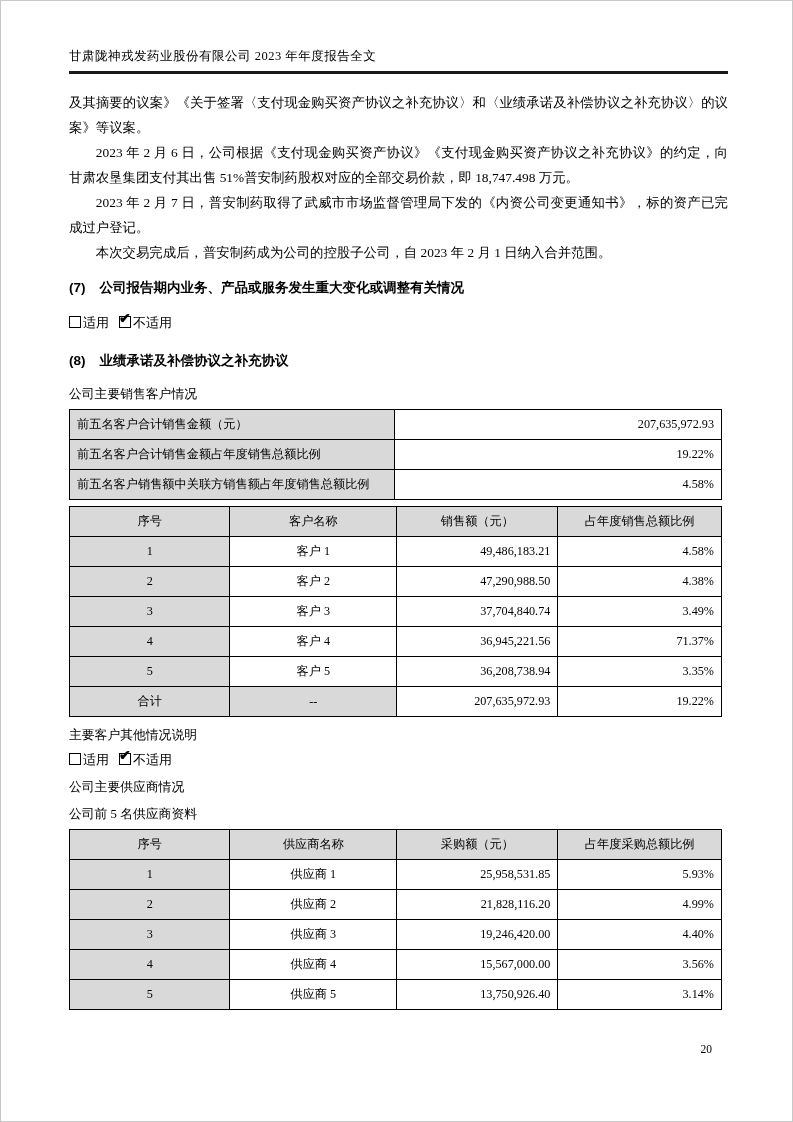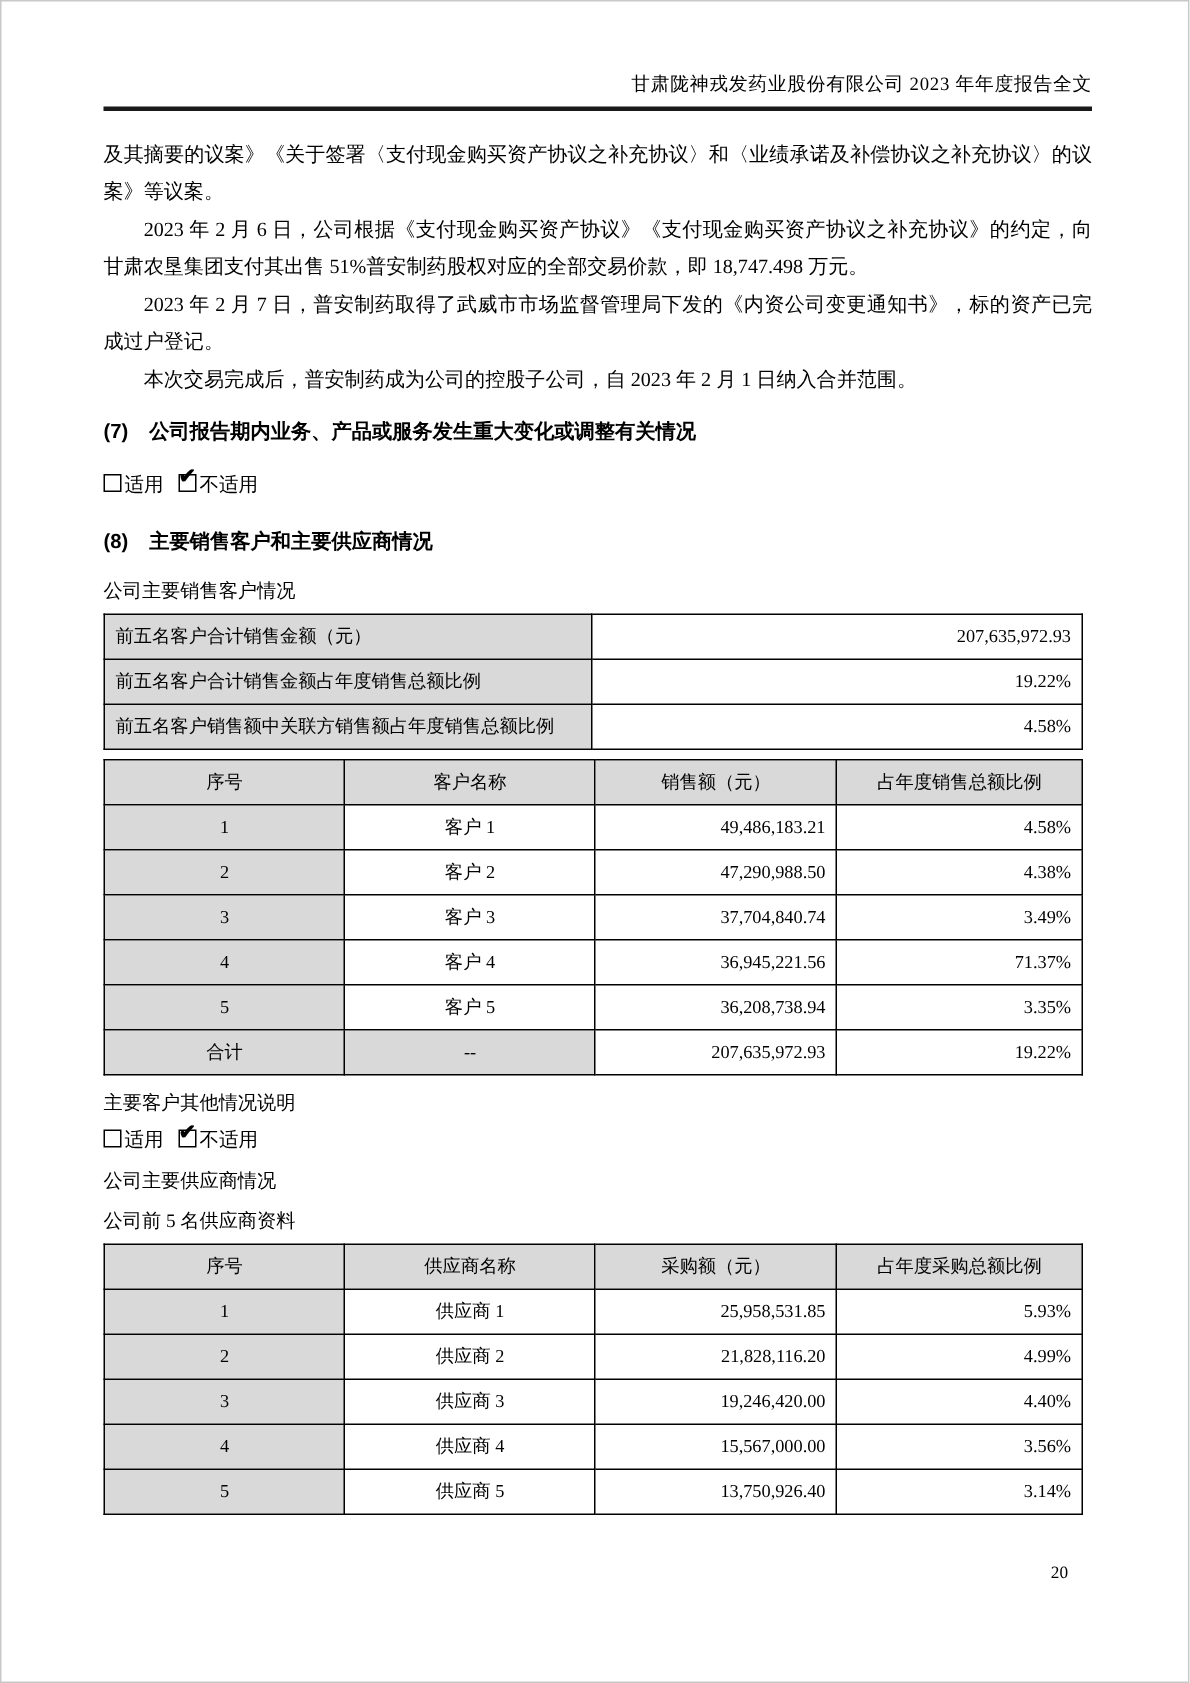--- a/index.html
+++ b/index.html
@@ -10,21 +10,20 @@
     background:#ffffff;
     box-sizing:border-box;
     border:1px solid #c8c8c8;
     font-family:"Liberation Serif","DejaVu Serif",serif;
     color:#000;
     overflow:hidden;
   }
   .inner{padding:47px 64px 0 68px;}
   
   .hdr-title{
-    text-align:right;
     font-size:12.5px;
     line-height:17px;
     letter-spacing:.5px;
   }
   .hdr-rule{height:2.5px;background:#1a1a1a;margin-top:6px;}
   
   .content{margin-top:16px;font-size:13.4px;line-height:25px;text-align:justify;}
   p.para{margin:0;}
   p.indent{text-indent:2em;}
   
@@ -106,21 +105,21 @@
       <p class="para indent">2023 年 2 月 6 日，公司根据《支付现金购买资产协议》《支付现金购买资产协议之补充协议》的约定，向甘肃农垦集团支付其出售 51%普安制药股权对应的全部交易价款，即 18,747.498 万元。</p>
       <p class="para indent">2023 年 2 月 7 日，普安制药取得了武威市市场监督管理局下发的《内资公司变更通知书》，标的资产已完成过户登记。</p>
       <p class="para indent">本次交易完成后，普安制药成为公司的控股子公司，自 2023 年 2 月 1 日纳入合并范围。</p>
 
       <h3 class="heading"><span class="hnum">(7)</span><span>公司报告期内业务、产品或服务发生重大变化或调整有关情况</span></h3>
 
       <div class="checkline">
         <span class="cb"></span><span>适用</span><span class="gap"></span><span class="cb checked"></span><span>不适用</span>
       </div>
 
-      <h3 class="heading" style="margin-top:20px;"><span class="hnum">(8)</span><span>主要销售客户和主要供应商情况</span></h3>
+      <h3 class="heading" style="margin-top:20px;"><span class="hnum">(8)</span><span>业绩承诺及补偿协议之补充协议</span></h3>
 
       <div class="subline">公司主要销售客户情况</div>
 
       <table>
         <colgroup>
             <col class="half1">
             <col class="half2">
           </colgroup>
         <tbody>
             <tr>

